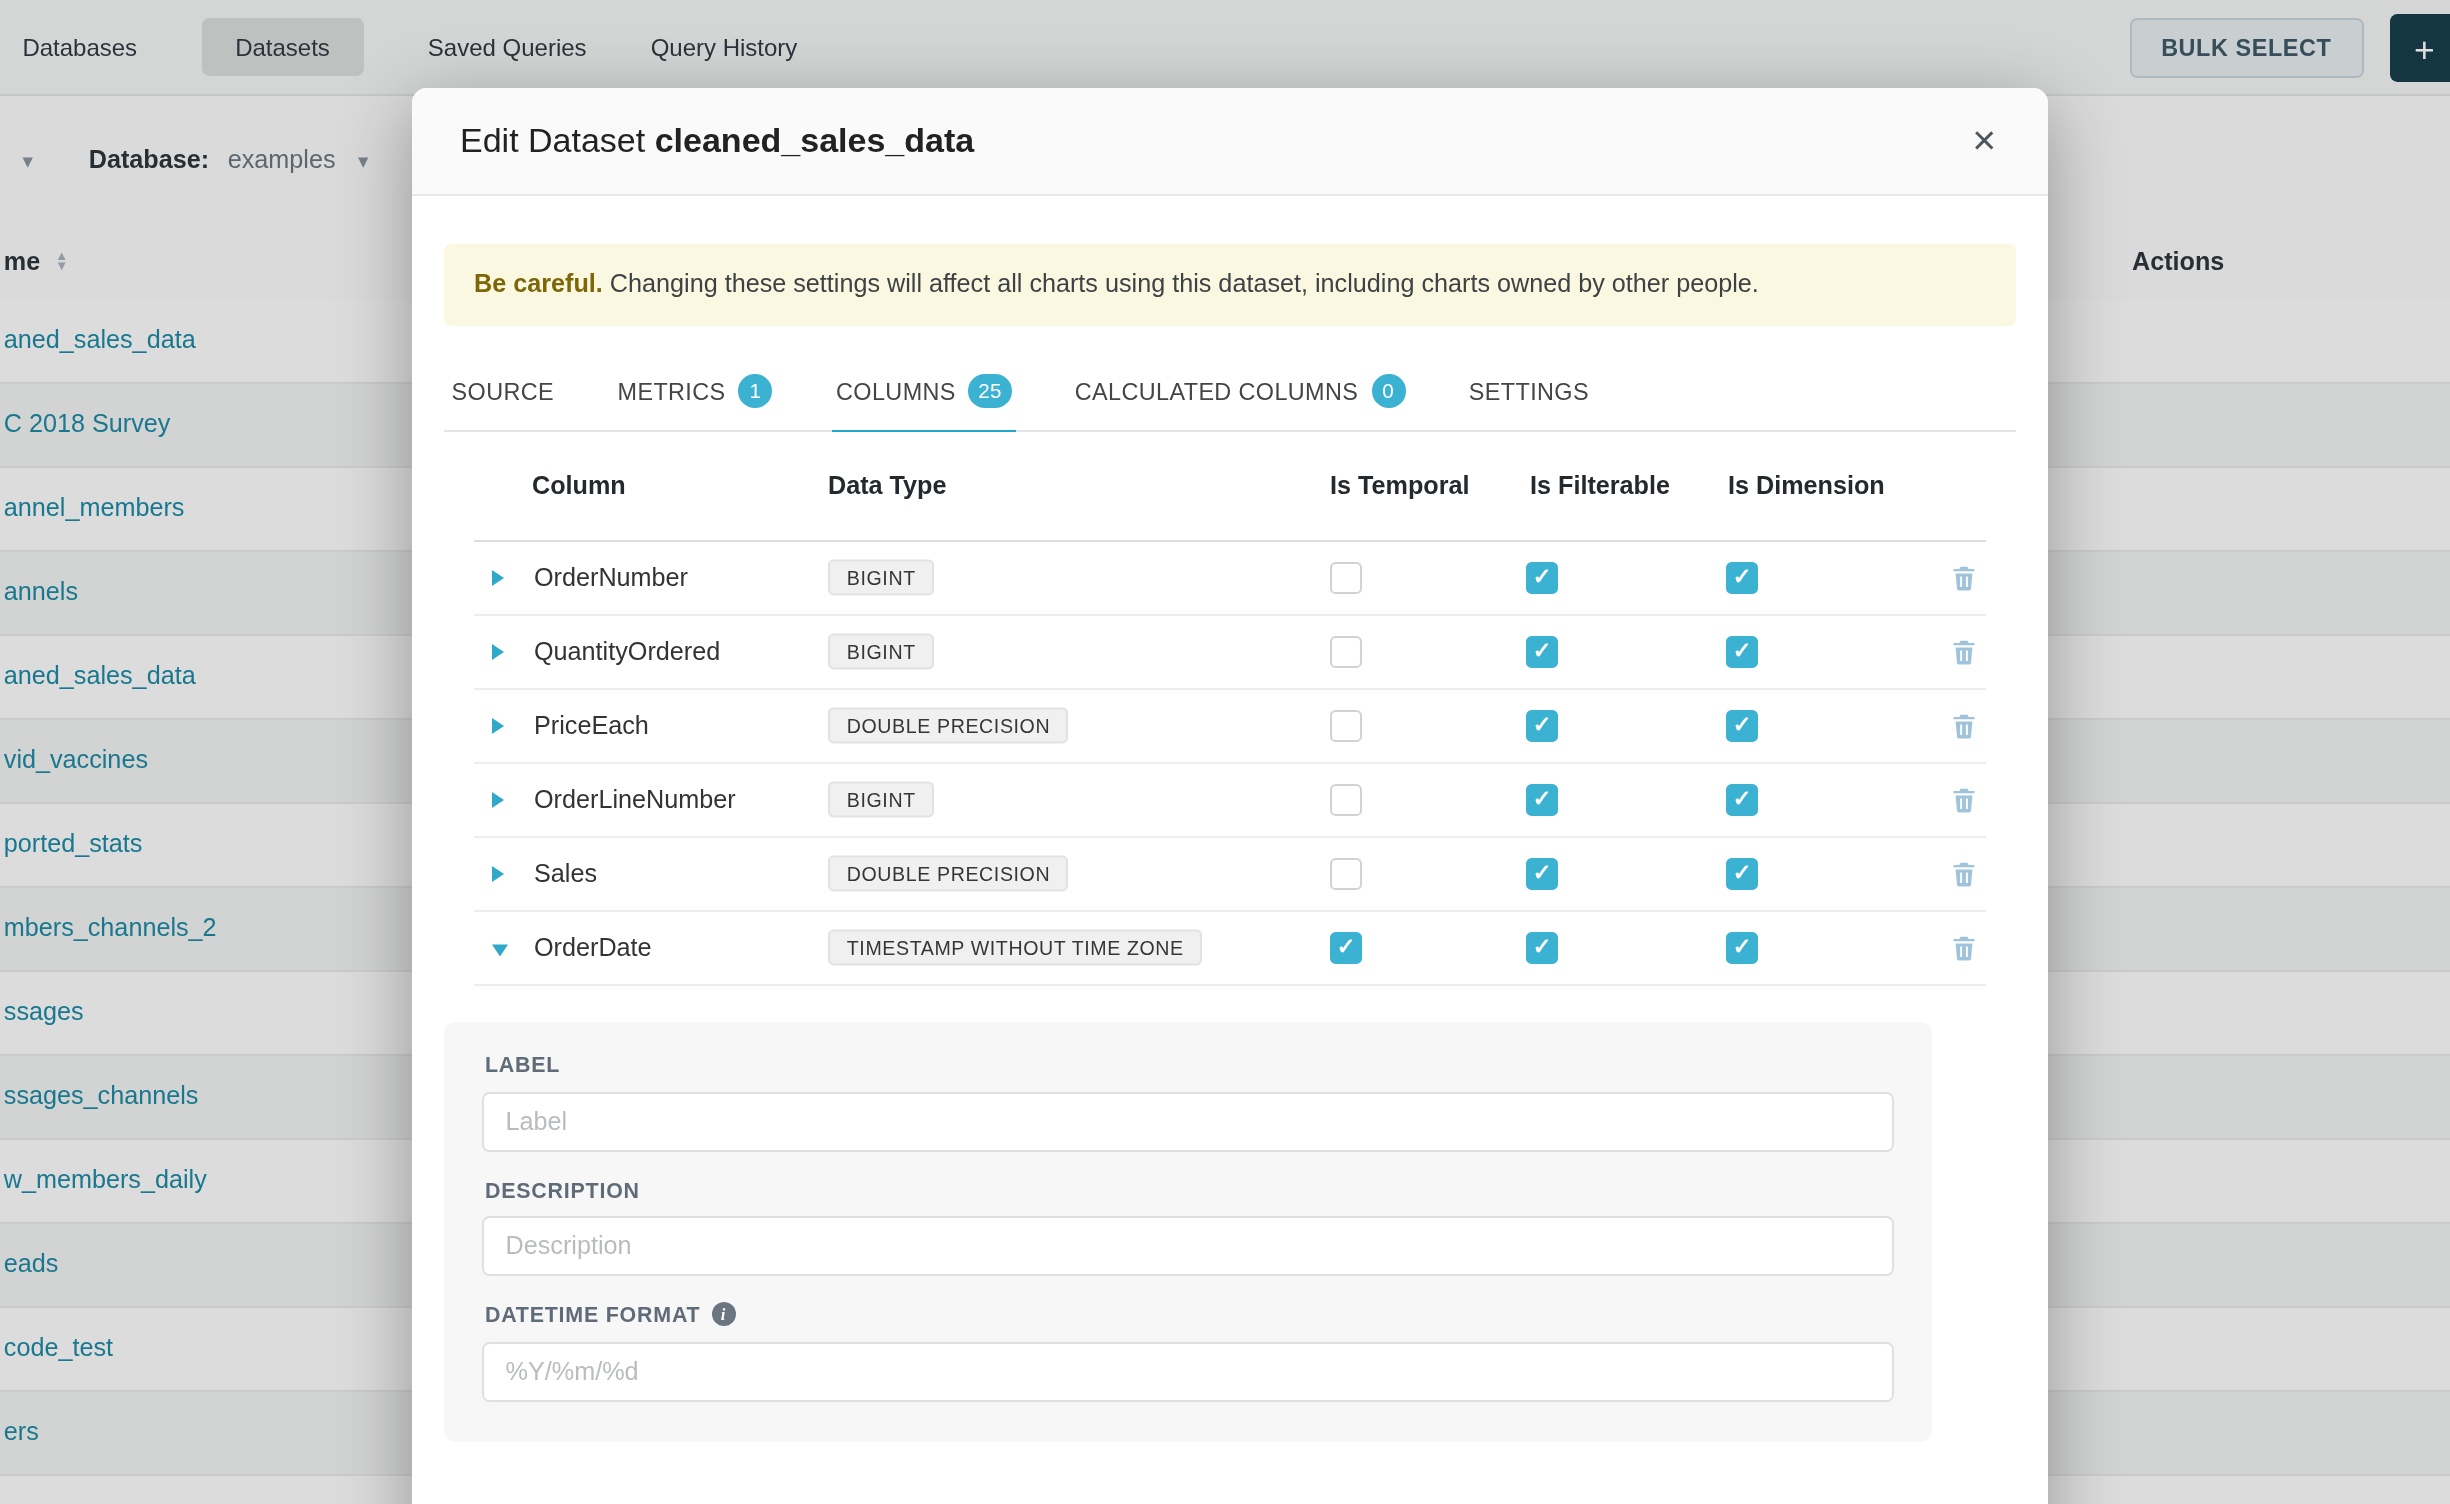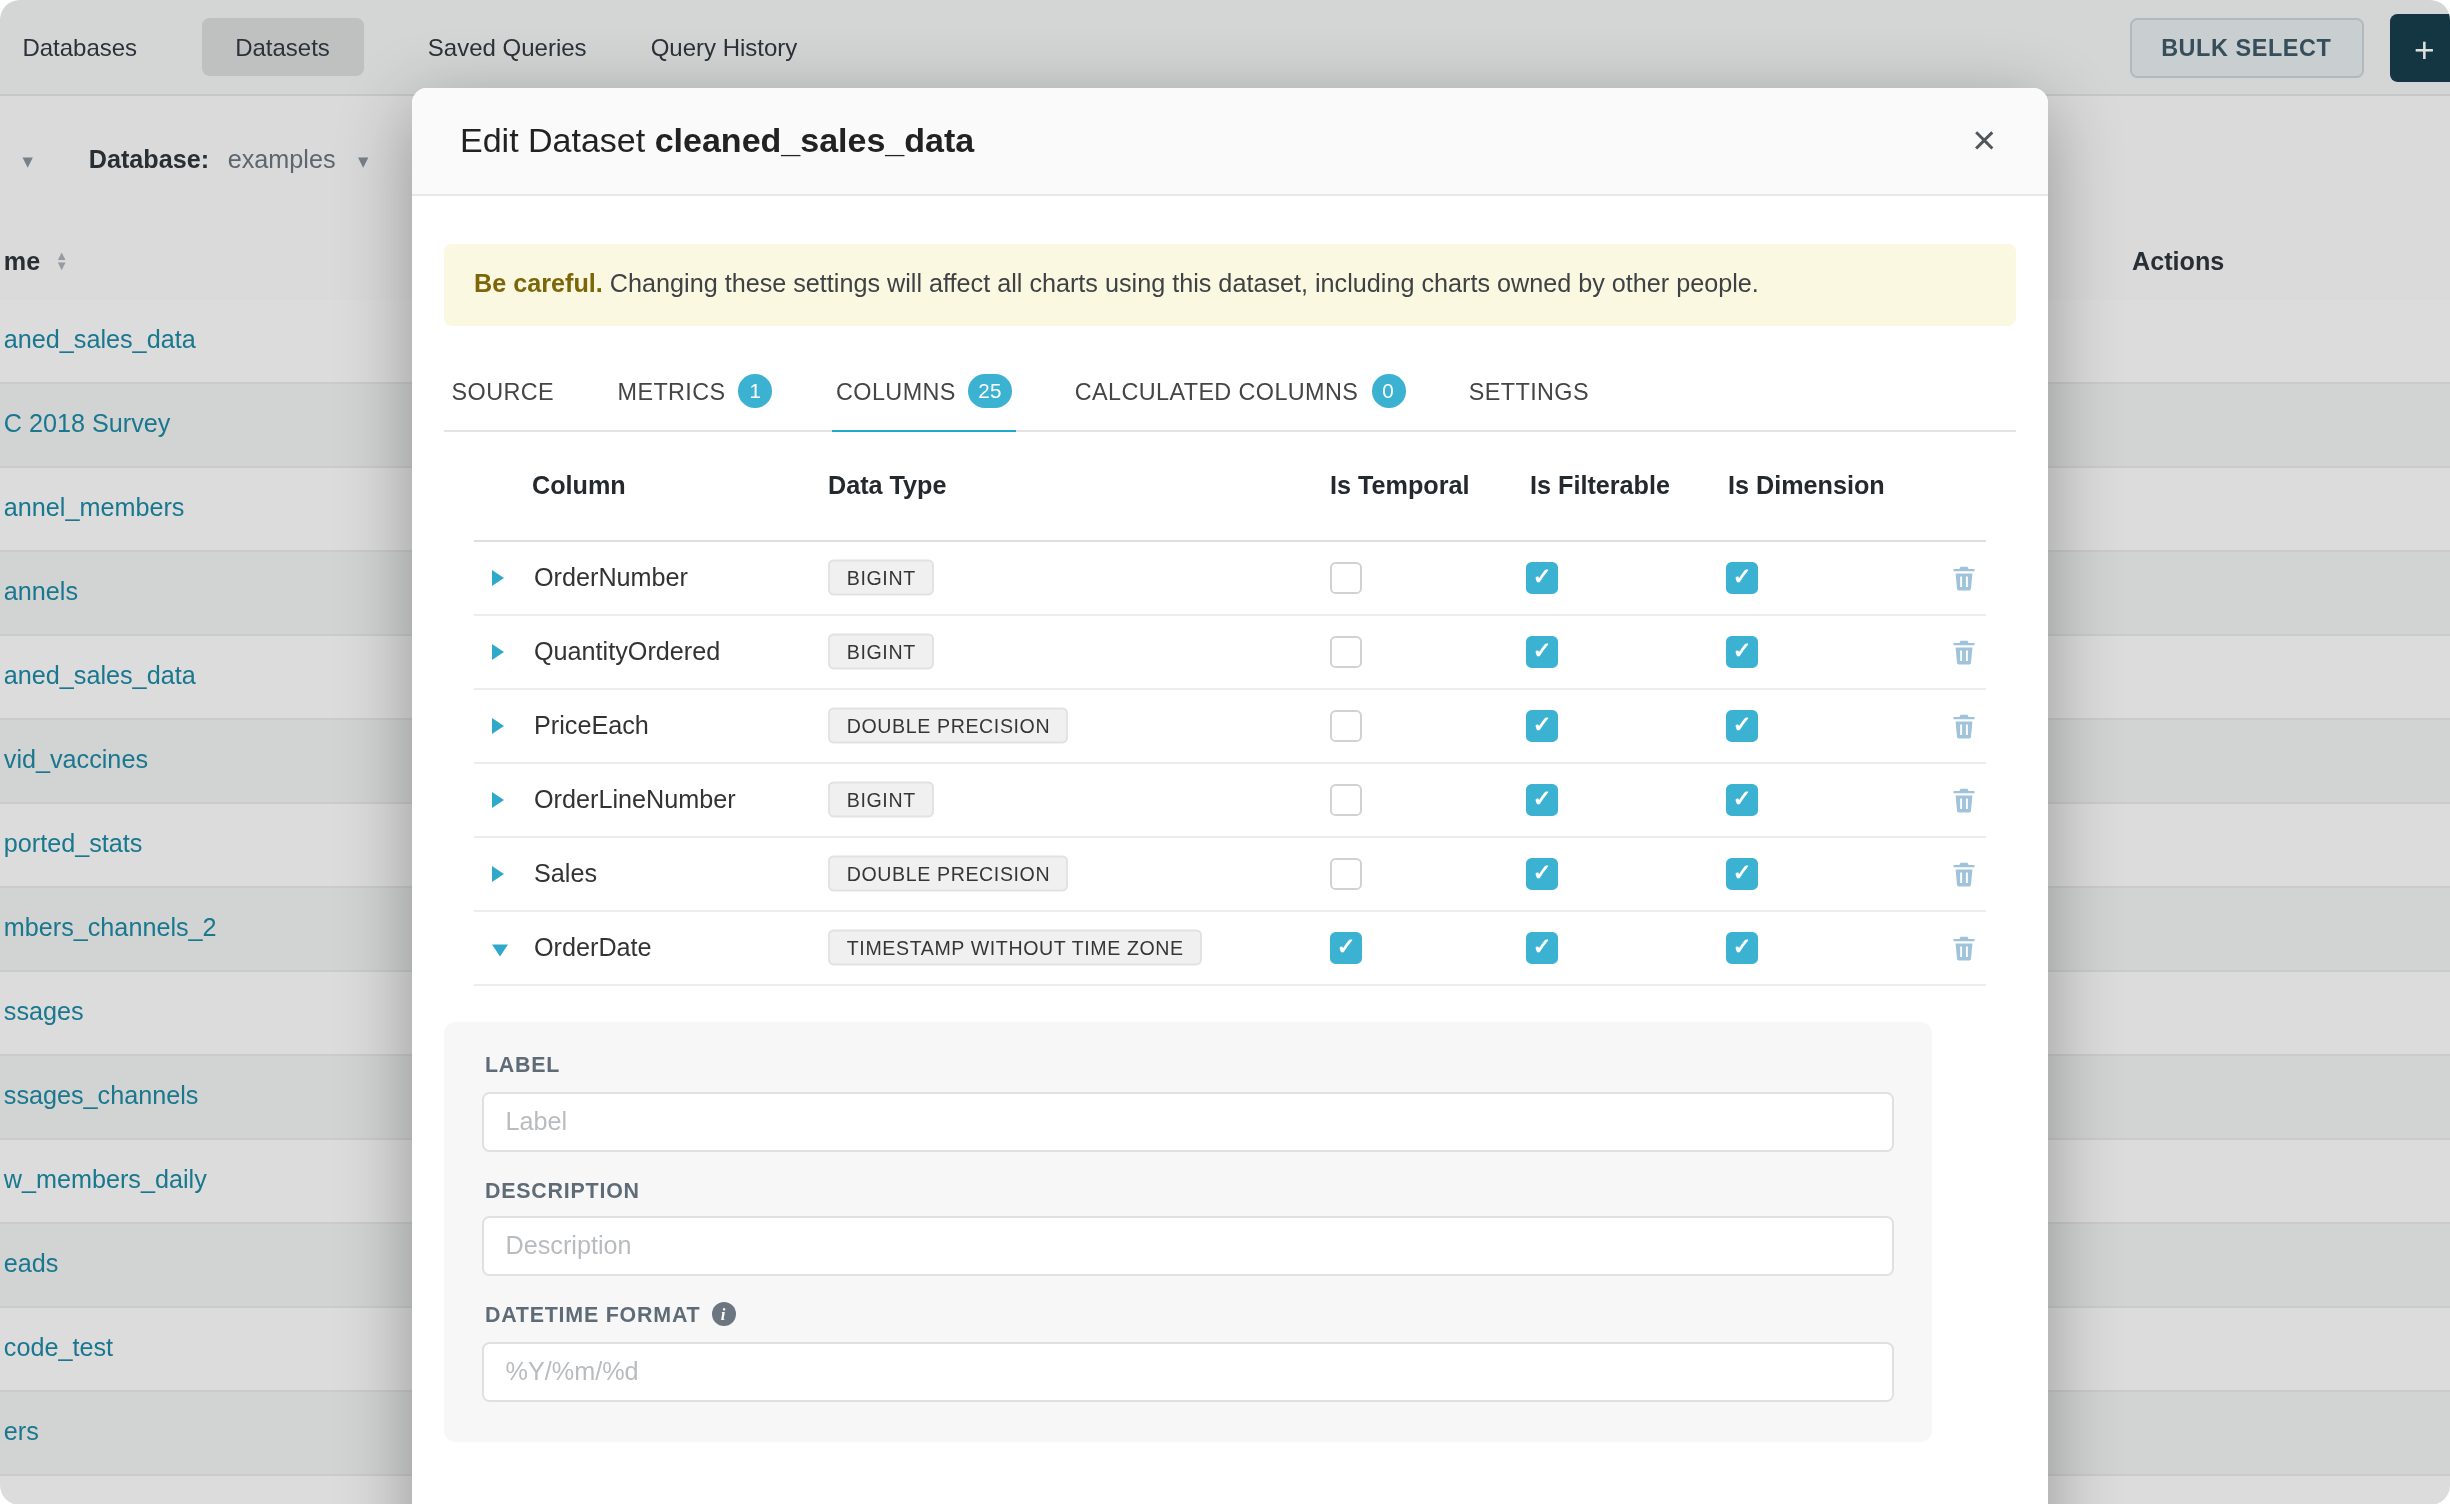--- a/index.html
+++ b/index.html
@@ -2,21 +2,21 @@
 <html style="font-size:15px"><head>
 <meta charset="utf-8">
 <style>
   html, body {
     margin: 0; padding: 0;
     width: 2450px; height: 1505px;
     overflow: hidden;
     background: #fff;
     font-family: "Liberation Sans", sans-serif;
   }
-  .viewport { width: 2450px; height: 1505px; overflow: hidden; position: relative; border-radius: 20px; }
+  .viewport { width: 2450px; height: 1505px; overflow: hidden; position: relative; }
   .stage {
     width: 1225px; height: 752px;
     transform: scale(2); transform-origin: top left;
     position: relative; overflow: hidden;
     background: #fff;
   }
 
   
   .nav {
     position: absolute; top: 0; left: 0; right: 0; height: 48px;

